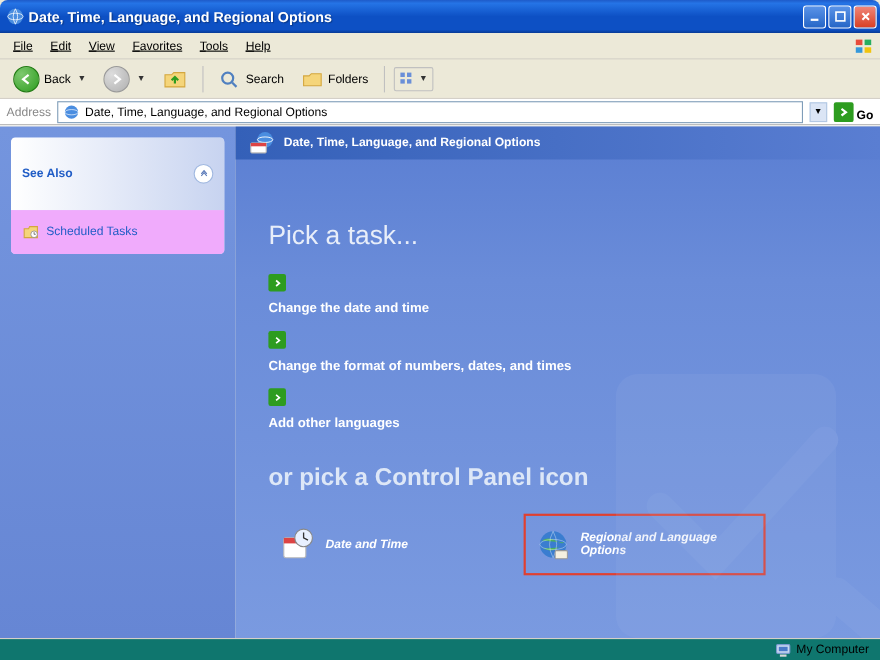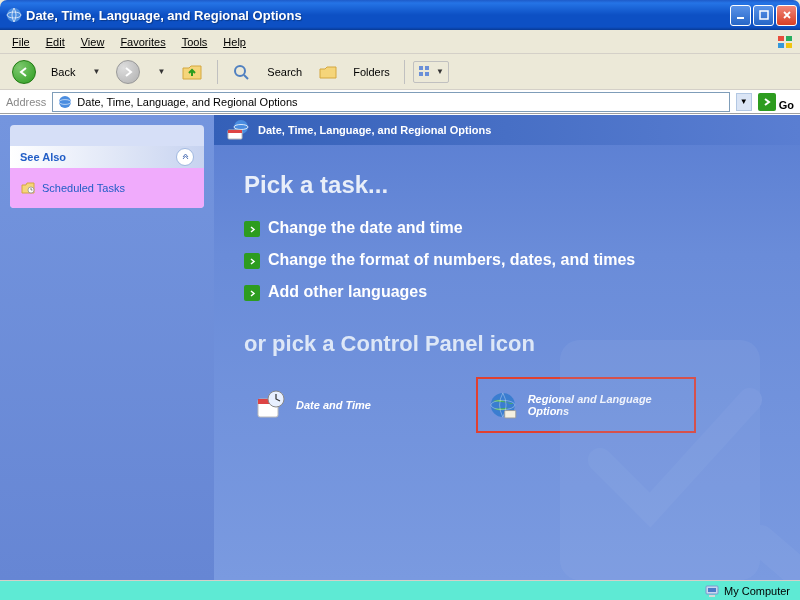--- a/index.html
+++ b/index.html
@@ -12,58 +12,58 @@
 .titlebar-btn { width: 21px; height: 21px; border-radius: 3px; border: 1px solid white; display: flex; align-items: center; justify-content: center; color: white; font-size: 11px; font-weight: bold; cursor: pointer; }
 .btn-min, .btn-max { background: linear-gradient(to bottom, #5a93e8, #2666c7); }
 .btn-close { background: linear-gradient(to bottom, #f08678, #d83f25); }
 
 .menubar { height: 24px; background: #ece9d8; display: flex; align-items: center; padding: 0 4px; font-size: 11px; border-bottom: 1px solid #d4d0c8; position: relative; }
 .menu-item { padding: 3px 8px; cursor: pointer; text-decoration: underline; }
 .menu-item:first-letter { text-decoration: underline; }
 .xp-flag { position: absolute; right: 4px; width: 20px; height: 16px; }
 
 .toolbar { height: 36px; background: #ece9d8; display: flex; align-items: center; padding: 0 6px; gap: 4px; border-bottom: 1px solid #d4d0c8; font-size: 11px; }
-.tool-btn { display: flex; align-items: center; gap: 15px; padding: 4px 6px; cursor: pointer; border-radius: 3px; }
+.tool-btn { display: flex; align-items: center; gap: 4px; padding: 4px 6px; cursor: pointer; border-radius: 3px; }
 .nav-back { width: 24px; height: 24px; border-radius: 50%; background: radial-gradient(circle at 30% 30%, #7ec96f, #2d9c1f); border: 1px solid #217a13; display: flex; align-items: center; justify-content: center; }
 .nav-fwd { width: 24px; height: 24px; border-radius: 50%; background: radial-gradient(circle at 30% 30%, #ddd, #b0b0b0); border: 1px solid #999; display: flex; align-items: center; justify-content: center; }
 .dropdown-arrow { font-size: 8px; color: #333; margin-left: 2px; }
 .sep { width: 1px; height: 24px; background: #c0c0c0; margin: 0 4px; }
 .folder-up { width: 22px; height: 20px; }
 .search-icon, .folders-icon { width: 20px; height: 18px; }
 .views-btn { width: 36px; height: 22px; border: 1px solid #c0c0c0; border-radius: 2px; display: flex; align-items: center; justify-content: center; gap: 2px; }
 
 .addressbar { height: 24px; background: #ffffff; display: flex; align-items: center; padding: 0 6px; gap: 6px; font-size: 11px; border-bottom: 1px solid #a0a0a0; }
 .addr-label { color: #888; }
 .addr-input { flex: 1; height: 20px; border: 1px solid #7f9db9; background: white; display: flex; align-items: center; padding: 0 4px; gap: 4px; }
 .addr-dd { width: 16px; height: 18px; background: #dbe5f5; border: 1px solid #b3c8e3; display: flex; align-items: center; justify-content: center; font-size: 8px; cursor: pointer; }
 .go-btn { display: flex; align-items: flex-end; gap: 3px; cursor: pointer; font-weight: bold; }
 .go-icon { width: 18px; height: 18px; background: #2d9c1f; border-radius: 2px; display: flex; align-items: center; justify-content: center; color: white; }
 
 .content { display: flex; height: 466px; border-top: 1px solid white; }
 .sidebar { width: 214px; background: linear-gradient(to bottom, #7495de 0%, #6686d4 100%); padding: 10px; }
 .sidebar-panel { background: #d6dff7; border-radius: 4px; overflow: hidden; }
-.panel-header { background: linear-gradient(to right, white, #c7d3f0); padding: 2px 10px; display: flex; align-items: center; justify-content: space-between; font-size: 11px; font-weight: bold; color: #215dc6; cursor: pointer; margin-top: 21px; }
+.panel-header { background: linear-gradient(to right, white, #c7d3f0); padding: 24px 10px; display: flex; align-items: center; justify-content: space-between; font-size: 11px; font-weight: bold; color: #215dc6; cursor: pointer; }
 .collapse-btn { width: 18px; height: 18px; border-radius: 50%; border: 1px solid #a0b8e0; background: white; display: flex; align-items: center; justify-content: center; font-size: 9px; color: #5878b8; }
 .panel-body { background: #f0abfc; padding: 10px 10px; }
 .panel-link { display: flex; align-items: center; gap: 6px; font-size: 11px; color: #215dc6; cursor: pointer; padding: 2px 0; }
 
 .main { flex: 1; background: linear-gradient(to bottom, #5a7ed2 0%, #6a8cd9 30%, #7a9ae0 100%); position: relative; overflow: hidden; }
 .main-header { height: 30px; background: linear-gradient(to right, #3460b8, #5a7ed2); display: flex; align-items: center; padding: 0 12px; gap: 8px; color: white; font-size: 11px; font-weight: bold; }
 .main-body { padding: 26px 30px; color: white; }
-.task-title { font-size: 24px; font-weight: bold; margin-bottom: 20px; color: #e8eef9; }
-.task-link { display: flex; align-items: flex-end; gap: 8px; font-size: 16px; font-weight: bold; color: white; cursor: pointer; margin-bottom: 14px; }
+.task-title { font-size: 24px; font-weight: normal; margin-bottom: 20px; color: #e8eef9; margin-top: 30px; }
+.task-link { display: flex; align-items: flex-start; gap: 8px; font-size: 12px; font-weight: bold; color: white; cursor: pointer; margin-bottom: 14px; flex-direction: column; }
 .arrow-box { width: 16px; height: 16px; background: #2d9c1f; border-radius: 2px; display: flex; align-items: center; justify-content: center; color: white; font-size: 10px; }
 .subtitle { font-size: 22px; font-weight: bold; color: #dde7f7; margin: 30px 0 20px; }
 .icons-row { display: flex; gap: 12px; }
 .cp-icon { display: flex; align-items: center; gap: 10px; font-size: 11px; font-weight: bold; color: white; cursor: pointer; padding: 10px; width: 220px; font-style: italic; }
 .cp-icon-img { width: 32px; height: 32px; }
 .highlighted { border: 2px solid #e04030; }
 .watermark { position: absolute; right: -40px; bottom: -40px; width: 320px; height: 320px; opacity: 0.15; pointer-events: none; }
 
-.statusbar { height: 20px; background: #5eead4; border-top: 1px solid #d4d0c8; display: flex; align-items: center; justify-content: flex-end; padding: 0 10px; font-size: 11px; gap: 4px; }
+.statusbar { height: 20px; background: #0f766e; border-top: 1px solid #d4d0c8; display: flex; align-items: center; justify-content: flex-end; padding: 0 10px; font-size: 11px; gap: 4px; }
 
 svg { display: block; }
 </style>
 </head>
 <body>
 
 <div class="titlebar">
   <span class="titlebar-icon">
     <svg viewBox="0 0 16 16">
         <circle cx="8" cy="8" r="7" fill="#4a8de0"></circle>

